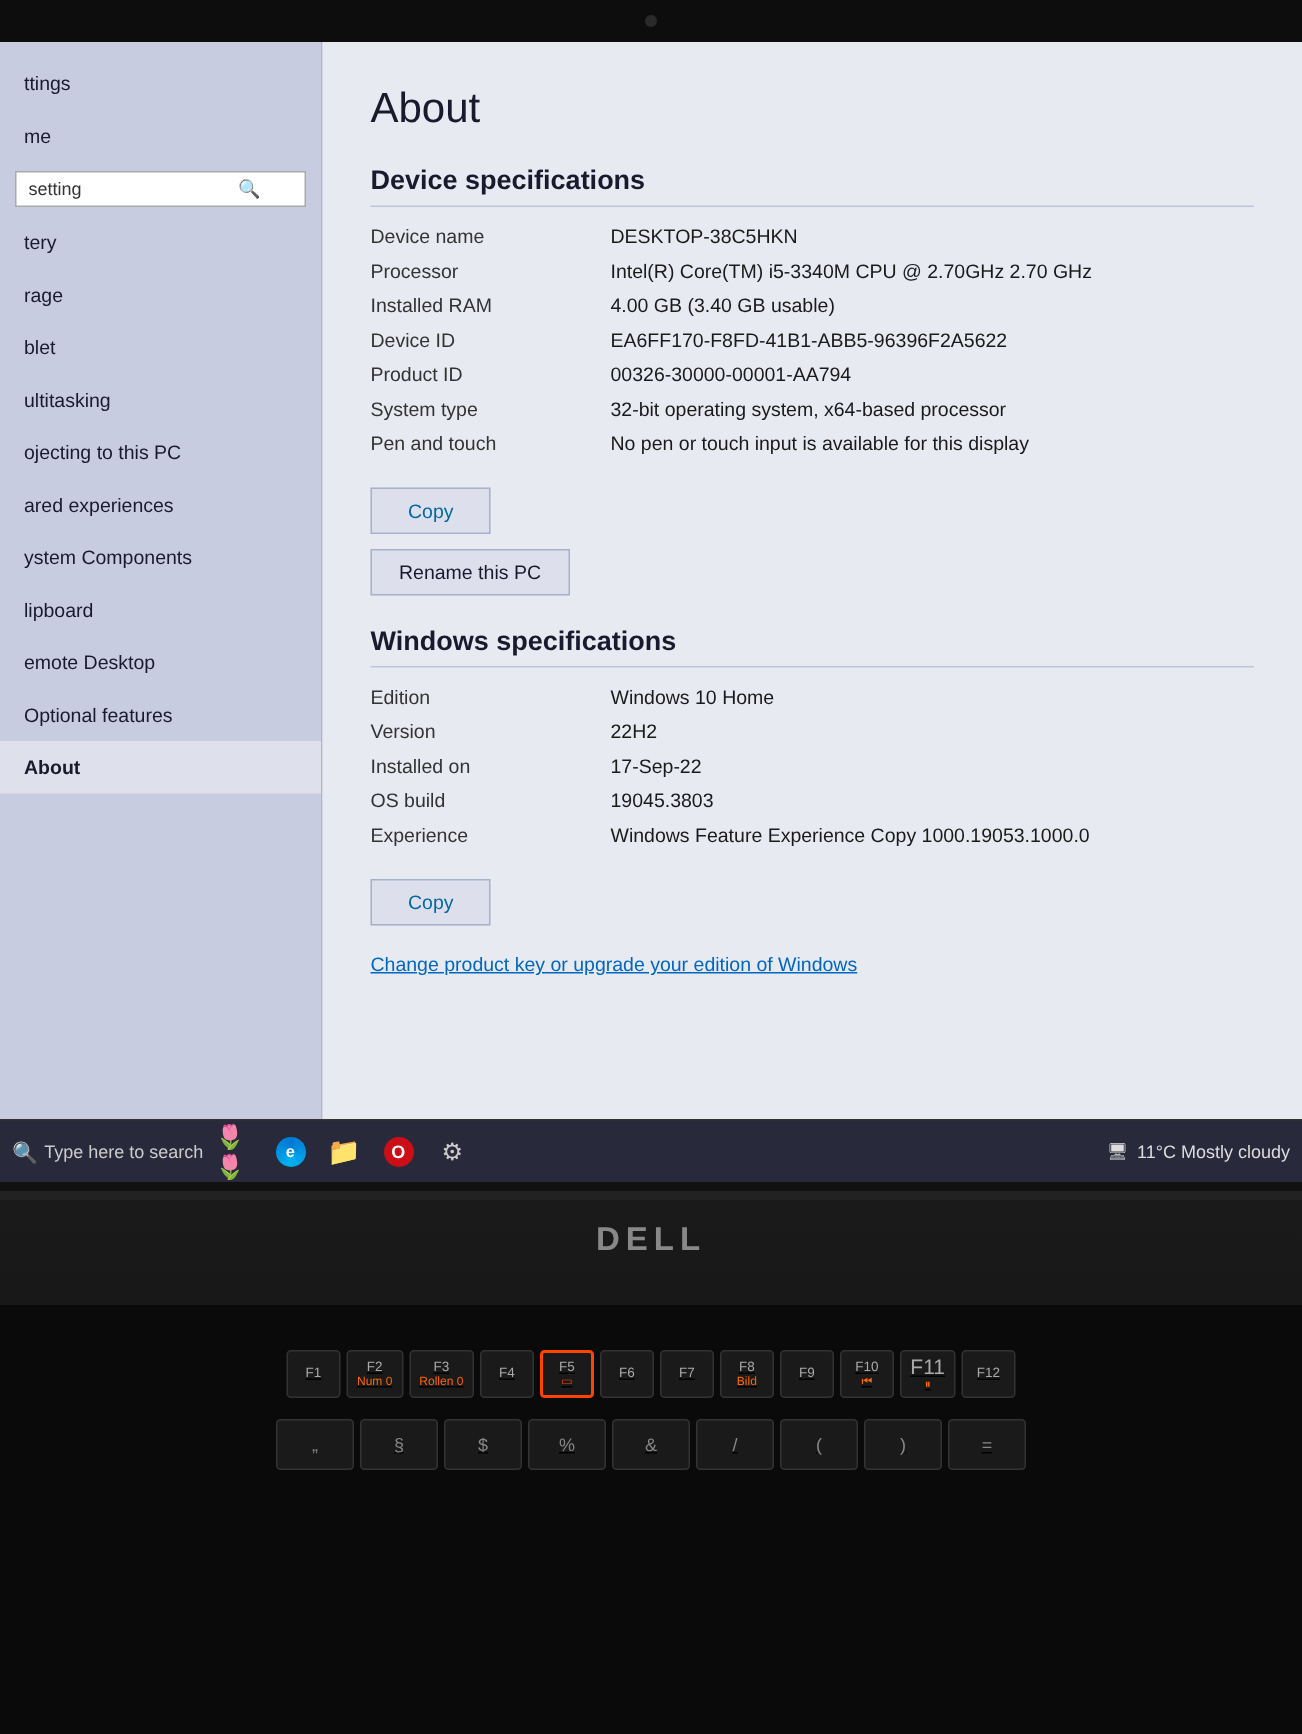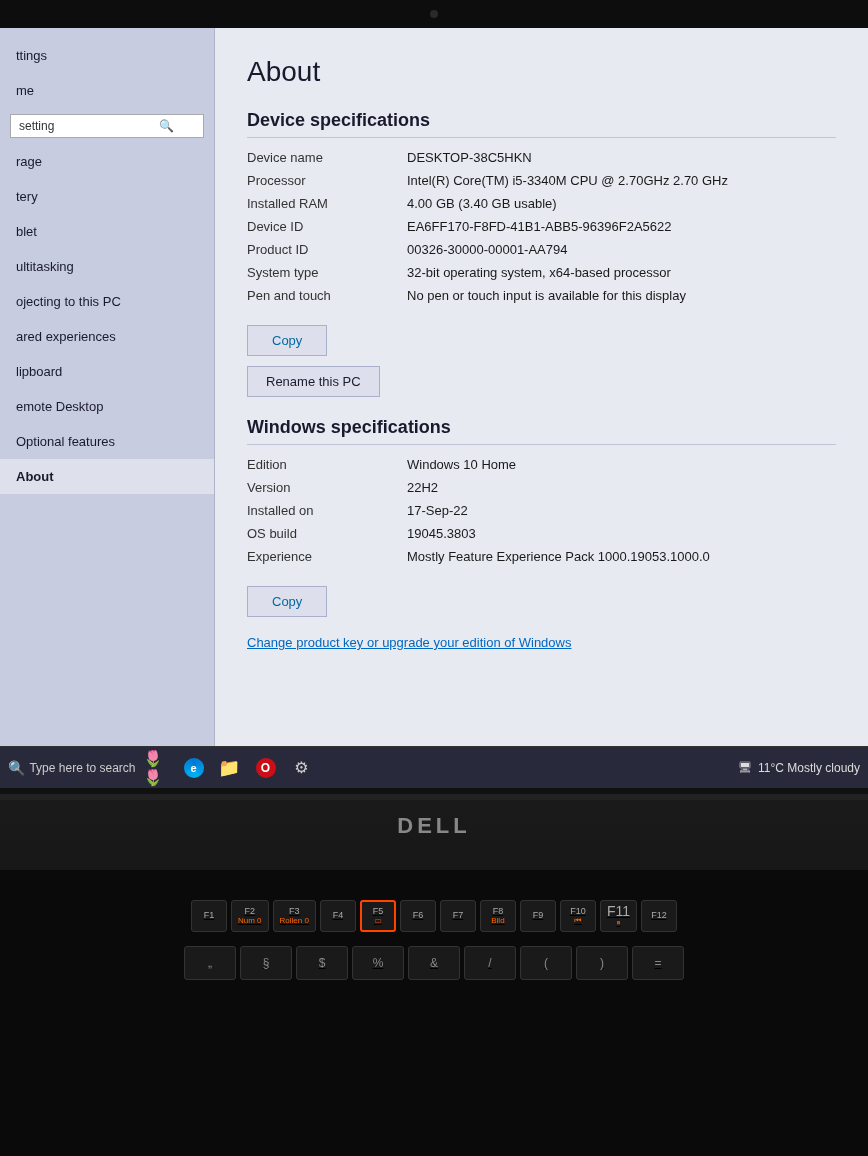--- a/index.html
+++ b/index.html
@@ -373,36 +373,39 @@
         <div class="sidebar-item">
           <span>me</span>
         </div>
 
         <div class="sidebar-search">
           <input type="text" value="setting" style="">
           <span class="sidebar-search-icon">🔍</span>
         </div>
 
         <div class="sidebar-item">
+          <span>tery</span>
+        </div>
+        <div class="sidebar-item">
           <span>rage</span>
         </div>
         <div class="sidebar-item">
-          <span>tery</span>
-        </div>
-        <div class="sidebar-item">
           <span>blet</span>
         </div>
         <div class="sidebar-item">
           <span>ultitasking</span>
         </div>
         <div class="sidebar-item">
           <span>ojecting to this PC</span>
         </div>
         <div class="sidebar-item">
           <span>ared experiences</span>
+        </div>
+        <div class="sidebar-item">
+          <span>ystem Components</span>
         </div>
         <div class="sidebar-item">
           <span>lipboard</span>
         </div>
         <div class="sidebar-item">
           <span>emote Desktop</span>
         </div>
         <div class="sidebar-item">
           <span>Optional features</span>
         </div>
@@ -469,21 +472,21 @@
           <div class="spec-row">
             <span class="spec-label">Installed on</span>
             <span class="spec-value">17-Sep-22</span>
           </div>
           <div class="spec-row">
             <span class="spec-label">OS build</span>
             <span class="spec-value">19045.3803</span>
           </div>
           <div class="spec-row">
             <span class="spec-label">Experience</span>
-            <span class="spec-value">Mostly Feature Experience Pack 1000.19053.1000.0</span>
+            <span class="spec-value">Windows Feature Experience Copy 1000.19053.1000.0</span>
           </div>
         </div>
 
         <button class="copy-button">Copy</button>
         <br>
         <a class="link-text" href="#">Change product key or upgrade your edition of Windows</a>
 
       </div>
     </div>
 

